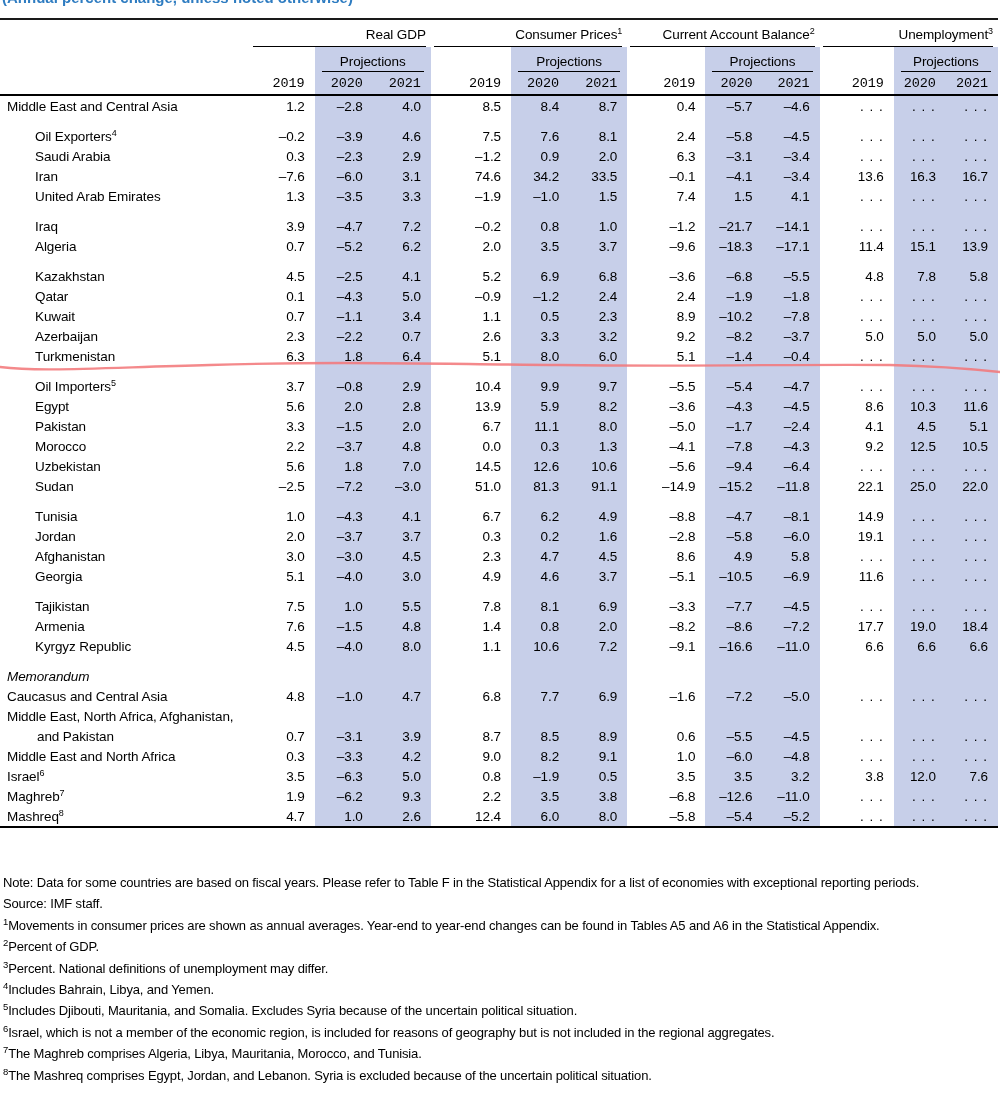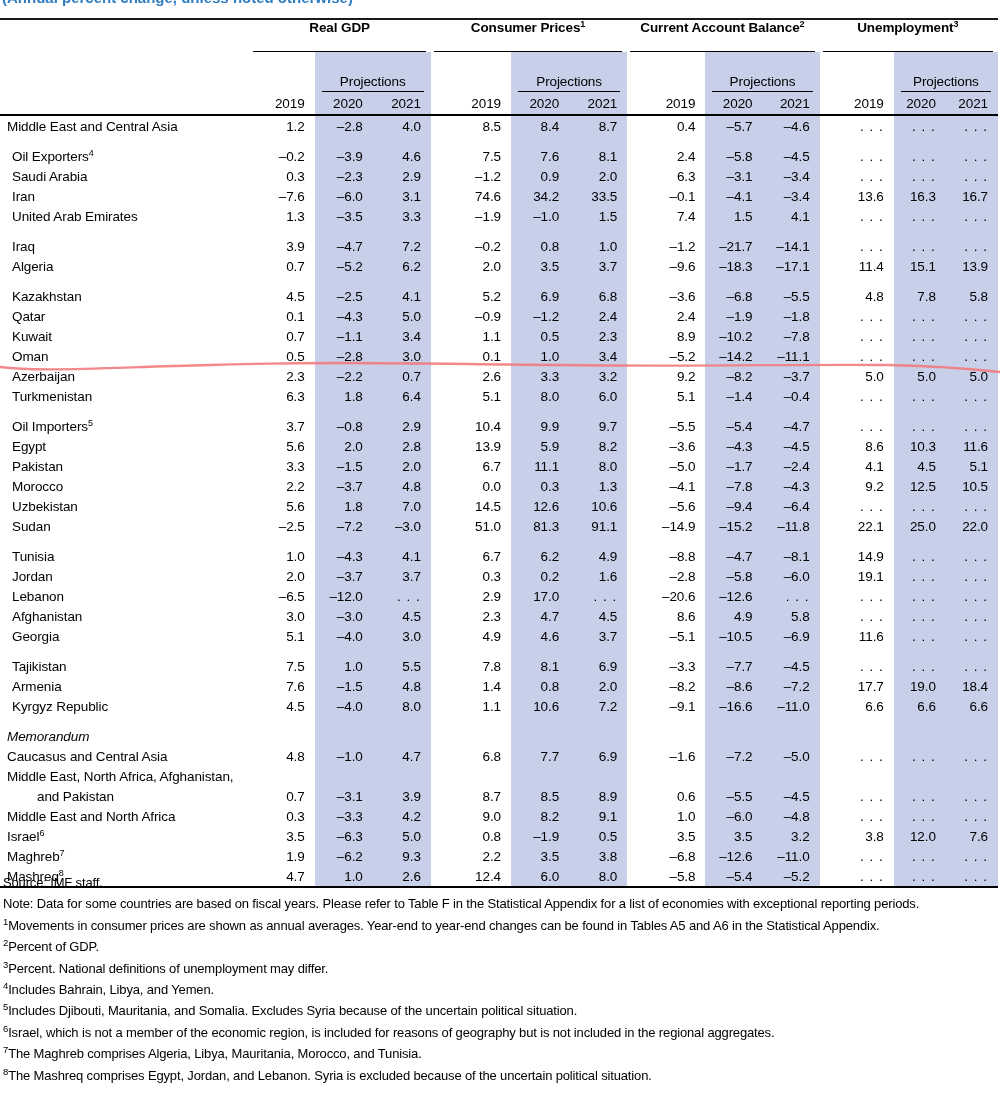--- a/index.html
+++ b/index.html
@@ -8,30 +8,30 @@
 
   
   .caption-clip{position:absolute;top:0;left:2px;height:9px;width:600px;overflow:hidden;}
   .caption-clip .inner{font-size:15px;font-weight:bold;line-height:20px;color:#2e7cc1;margin-top:-12px;white-space:nowrap;}
 
   table.tbl{position:absolute;top:18px;left:0;width:998px;border-collapse:collapse;table-layout:fixed;
             border-top:2.4px solid #1a1a1a;}
   td{font-size:13.5px;height:20px;padding:0;vertical-align:middle;letter-spacing:-0.1px;}
   td.num{text-align:right;padding-right:10px;white-space:nowrap;}
   td.name{white-space:nowrap;overflow:hidden;}
-  .ind0{padding-left:7px;} .ind1{padding-left:12px;} .ind2{padding-left:37px;}
+  .ind0{padding-left:7px;} .ind1{padding-left:35px;} .ind2{padding-left:37px;}
   .b{font-weight:normal;} .i{font-style:italic;}
   .p{background:#c7cfe9;}
   .dots{letter-spacing:1px;}
 
   tr.h1 td{height:27px;vertical-align:bottom;}
-  .gtitle{border-bottom:1.4px solid #000;text-align:center;padding-bottom:16px;margin:0 5px 0 3px;white-space:nowrap;font-weight:bold;}
-  tr.h2 td{height:40px;vertical-align:bottom;margin-left:47px;}
+  .gtitle{border-bottom:1.4px solid #000;text-align:right;padding-bottom:4px;margin:0 5px 0 3px;white-space:nowrap;}
+  tr.h2 td{height:25px;vertical-align:bottom;margin-left:47px;}
   .ptitle{border-bottom:1.2px solid #000;text-align:center;padding-bottom:2px;margin:0 7px;}
-  tr.h3 td{height:22px;border-bottom:2px solid #000;}
+  tr.h3 td{height:22px;border-bottom:2px solid #000;font-family:Liberation Mono, monospace;}
   tr.gap td{height:10px;}
   tr.lastrow td{border-bottom:2px solid #000;}
   sup{font-size:9px;line-height:0;vertical-align:super;}
 
   .footnotes{position:absolute;top:872px;left:3px;width:996px;}
   .fline{font-size:13px;line-height:21.4px;white-space:nowrap;letter-spacing:-0.15px;}
   .fline sup{font-size:9.5px;}
 
   .annotation-layer{position:absolute;top:0;left:0;width:1000px;height:1093px;pointer-events:none;}
 </style>
@@ -301,35 +301,20 @@
           <td class="num p">0.5</td>
           <td class="num p">2.3</td>
           <td class="num">8.9</td>
           <td class="num p">–10.2</td>
           <td class="num p">–7.8</td>
           <td class="num dots">. . .</td>
           <td class="num p dots">. . .</td>
           <td class="num p dots">. . .</td>
         </tr>
         <tr>
-          <td class="name ind1"><span>Oman</span></td>
-          <td class="num">0.5</td>
-          <td class="num p">–2.8</td>
-          <td class="num p">3.0</td>
-          <td class="num">0.1</td>
-          <td class="num p">1.0</td>
-          <td class="num p">3.4</td>
-          <td class="num">–5.2</td>
-          <td class="num p">–14.2</td>
-          <td class="num p">–11.1</td>
-          <td class="num dots">. . .</td>
-          <td class="num p dots">. . .</td>
-          <td class="num p dots">. . .</td>
-        </tr>
-        <tr>
           <td class="name ind1"><span>Azerbaijan</span></td>
           <td class="num">2.3</td>
           <td class="num p">–2.2</td>
           <td class="num p">0.7</td>
           <td class="num">2.6</td>
           <td class="num p">3.3</td>
           <td class="num p">3.2</td>
           <td class="num">9.2</td>
           <td class="num p">–8.2</td>
           <td class="num p">–3.7</td>
@@ -496,35 +481,20 @@
           <td class="num p">0.2</td>
           <td class="num p">1.6</td>
           <td class="num">–2.8</td>
           <td class="num p">–5.8</td>
           <td class="num p">–6.0</td>
           <td class="num">19.1</td>
           <td class="num p dots">. . .</td>
           <td class="num p dots">. . .</td>
         </tr>
         <tr>
-          <td class="name ind1"><span>Lebanon</span></td>
-          <td class="num">–6.5</td>
-          <td class="num p">–12.0</td>
-          <td class="num p dots">. . .</td>
-          <td class="num">2.9</td>
-          <td class="num p">17.0</td>
-          <td class="num p dots">. . .</td>
-          <td class="num">–20.6</td>
-          <td class="num p">–12.6</td>
-          <td class="num p dots">. . .</td>
-          <td class="num dots">. . .</td>
-          <td class="num p dots">. . .</td>
-          <td class="num p dots">. . .</td>
-        </tr>
-        <tr>
           <td class="name ind1"><span>Afghanistan</span></td>
           <td class="num">3.0</td>
           <td class="num p">–3.0</td>
           <td class="num p">4.5</td>
           <td class="num">2.3</td>
           <td class="num p">4.7</td>
           <td class="num p">4.5</td>
           <td class="num">8.6</td>
           <td class="num p">4.9</td>
           <td class="num p">5.8</td>
@@ -739,22 +709,22 @@
           <td class="num p">–5.4</td>
           <td class="num p">–5.2</td>
           <td class="num dots">. . .</td>
           <td class="num p dots">. . .</td>
           <td class="num p dots">. . .</td>
         </tr>
       </tbody>
   </table>
 
   <div class="footnotes" id="footnotes">
+      <div class="fline">Note: Data for some countries are based on fiscal years. Please refer to Table F in the Statistical Appendix for a list of economies with exceptional reporting periods.</div>
       <div class="fline">Source: IMF staff.</div>
-      <div class="fline">Note: Data for some countries are based on fiscal years. Please refer to Table F in the Statistical Appendix for a list of economies with exceptional reporting periods.</div>
       <div class="fline"><sup>1</sup>Movements in consumer prices are shown as annual averages. Year-end to year-end changes can be found in Tables A5 and A6 in the Statistical Appendix.</div>
       <div class="fline"><sup>2</sup>Percent of GDP.</div>
       <div class="fline"><sup>3</sup>Percent. National definitions of unemployment may differ.</div>
       <div class="fline"><sup>4</sup>Includes Bahrain, Libya, and Yemen.</div>
       <div class="fline"><sup>5</sup>Includes Djibouti, Mauritania, and Somalia. Excludes Syria because of the uncertain political situation.</div>
       <div class="fline"><sup>6</sup>Israel, which is not a member of the economic region, is included for reasons of geography but is not included in the regional aggregates.</div>
       <div class="fline"><sup>7</sup>The Maghreb comprises Algeria, Libya, Mauritania, Morocco, and Tunisia.</div>
       <div class="fline"><sup>8</sup>The Mashreq comprises Egypt, Jordan, and Lebanon. Syria is excluded because of the uncertain political situation.</div>
     </div>
 

